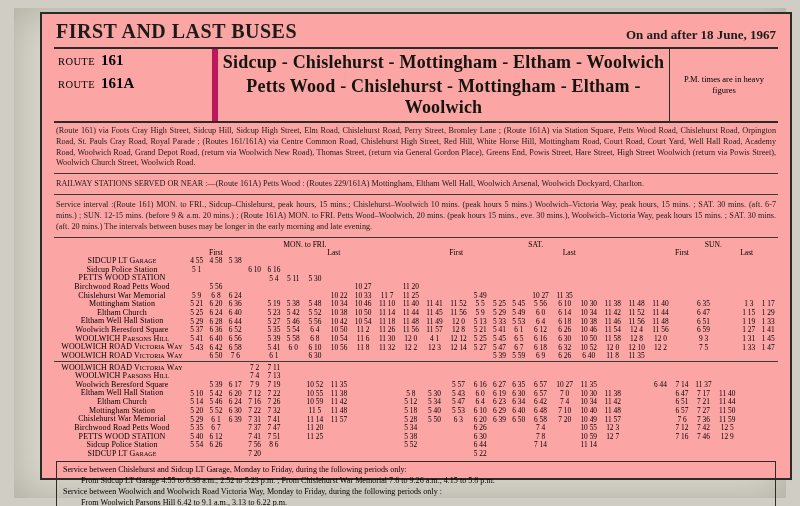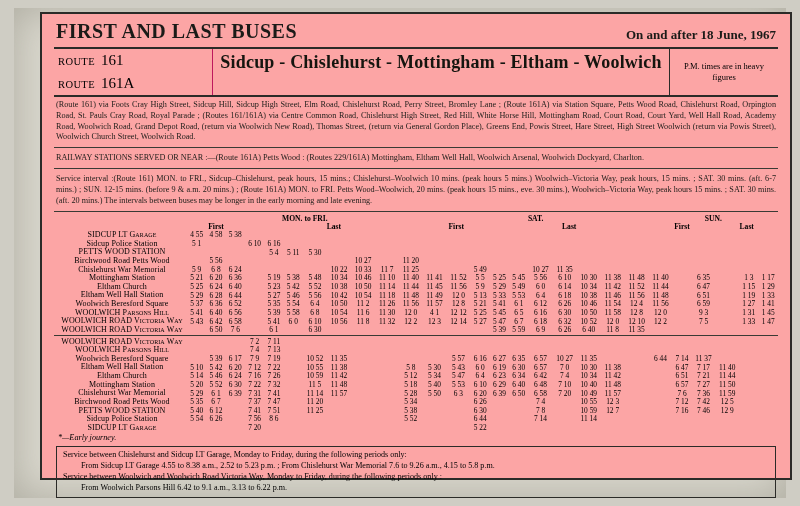--- a/index.html
+++ b/index.html
@@ -23,42 +23,42 @@
   .title-main{
     font-family:"Liberation Serif", serif;font-weight:bold;font-size:20px;
     letter-spacing:.5px;color:#1b1b18;
   }
   .title-date{font-size:13px;font-weight:bold;color:#1b1b18;font-family:"Liberation Serif",serif;}
 
   .routebox{
     margin:0 6px;border-top:2px solid #2b2b28;border-bottom:2px solid #2b2b28;
     display:flex;align-items:stretch;min-height:44px;
   }
-  .rb-left{width:150px;border-right:1px solid #be185d;padding:3px 4px;}
+  .rb-left{width:150px;border-right:6px solid #be185d;padding:3px 4px;}
   .rb-left .ln{display:flex;align-items:baseline;gap:6px;font-size:11px;}
   .rb-left .lbl{font-variant:small-caps;letter-spacing:.4px;font-size:10.5px;}
-  .rb-left .num{font-weight:normal;font-size:15px;}
+  .rb-left .num{font-weight:bold;font-size:15px;}
   .rb-mid{flex:1;text-align:center;padding:3px 2px;}
   .rb-mid .r1,.rb-mid .r2{font-weight:bold;font-size:18px;letter-spacing:.2px;color:#15150f;}
   .rb-mid .r2{margin-top:3px;}
   .rb-right{width:96px;border-left:1px solid #2b2b28;font-size:8.5px;line-height:1.25;
     display:flex;align-items:center;justify-content:center;text-align:center;padding:6px;}
 
   .blurb{font-size:8.2px;line-height:1.32;padding:3px 8px 2px 8px;text-align:justify;color:#1d1d19;}
   .hr{border:0;border-top:1px solid #3a3a34;margin:2px 6px;}
 
   table.tt{border-collapse:collapse;width:100%;font-size:7.4px;line-height:1.08;}
   table.tt td,table.tt th{padding:0 1px;white-space:nowrap;}
   .stop{
     width:128px;font-size:8px;text-align:left;padding-left:4px !important;
     letter-spacing:.1px;
   }
   .caps{font-variant:small-caps;}
   .num td{text-align:center;}
-  .hdr td{font-size:7.6px;font-weight:bold;text-align:center;padding-bottom:1px;margin-top:16px;}
+  .hdr td{font-size:7.6px;font-weight:normal;text-align:center;padding-bottom:1px;margin-top:16px;}
   .hdr .lft{text-align:left;}
   .sep-row td{border-top:1px solid #3a3a34;height:2px;padding:0;}
 
   .tblwrap{padding:1px 6px 0 6px;}
   .note-star{font-size:8.2px;padding:1px 10px;font-style:italic;}
   .footbox{
     margin:3px 8px 0 8px;border:1px solid #2b2b28;padding:3px 6px;font-size:8.1px;line-height:1.35;
   }
   .footbox .ind{padding-left:18px;}
 </style>
@@ -81,20 +81,21 @@
                 <span class="lbl">ROUTE</span>
                 <span class="num">161</span>
               </div>
         <div class="ln" style="margin-top:6px">
                 <span class="lbl">ROUTE</span>
                 <span class="num">161A</span>
               </div>
       </div>
       <div class="rb-mid">
         <div class="r1">Sidcup - Chislehurst - Mottingham - Eltham - Woolwich</div>
+        <div class="r2">Petts Wood - Chislehurst - Mottingham - Eltham - Woolwich</div>
       </div>
       <div class="rb-right">P.M. times are in heavy figures</div>
     </div>
 
     <div class="blurb">(Route 161) via Foots Cray High Street, Sidcup Hill, Sidcup High Street, Elm Road, Chislehurst Road, Perry Street, Bromley Lane ; (Route 161A) via Station Square, Petts Wood Road, Chislehurst Road, Orpington Road, St. Pauls Cray Road, Royal Parade ; (Routes 161/161A) via Centre Common Road, Chislehurst High Street, Red Hill, White Horse Hill, Mottingham Road, Court Road, Court Yard, Well Hall Road, Academy Road, Woolwich Road, Grand Depot Road, (return via Woolwich New Road), Thomas Street, (return via General Gordon Place), Greens End, Powis Street, Hare Street, High Street Woolwich (return via Powis Street), Woolwich Church Street, Woolwich Road.</div>
     <hr class="hr">
     <div class="blurb">RAILWAY STATIONS SERVED OR NEAR :—(Route 161A) Petts Wood : (Routes 229/161A) Mottingham, Eltham Well Hall, Woolwich Arsenal, Woolwich Dockyard, Charlton.</div>
     <hr class="hr">
     <div class="blurb">Service interval :(Route 161) MON. to FRI., Sidcup–Chislehurst, peak hours, 15 mins.; Chislehurst–Woolwich 10 mins. (peak hours 5 mins.) Woolwich–Victoria Way, peak hours, 15 mins. ; SAT. 30 mins. (aft. 6-7 mins.) ; SUN. 12-15 mins. (before 9 &amp; a.m. 20 mins.) ; (Route 161A) MON. to FRI. Petts Wood–Woolwich, 20 mins. (peak hours 15 mins., eve. 30 mins.), Woolwich–Victoria Way, peak hours 15 mins. ; SAT. 30 mins. (aft. 20 mins.) The intervals between buses may be longer in the early morning and late evening.</div>
     <hr class="hr">
@@ -807,21 +808,20 @@
                   <td></td>
                   <td></td>
                   <td></td>
                   <td></td>
                   <td></td>
                 </tr>
               </tbody>
       </table>
     </div>
 
-    <div class="note-star">*—Early journey.</div>
 
     <div class="footbox">
       <div>Service between Chislehurst and Sidcup LT Garage, Monday to Friday, during the following periods only:</div>
       <div class="ind">From Sidcup LT Garage 4.55 to 8.38 a.m., 2.52 to 5.23 p.m. ;  From Chislehurst War Memorial 7.6 to 9.26 a.m., 4.15 to 5.8 p.m.</div>
       <div>Service between Woolwich and Woolwich Road Victoria Way, Monday to Friday, during the following periods only :</div>
       <div class="ind">From Woolwich Parsons Hill 6.42 to 9.1 a.m., 3.13 to 6.22 p.m.</div>
 
     </div>
 
    </div>

